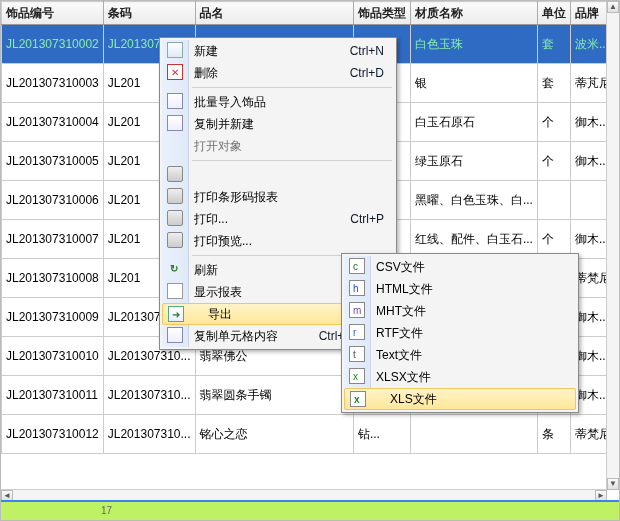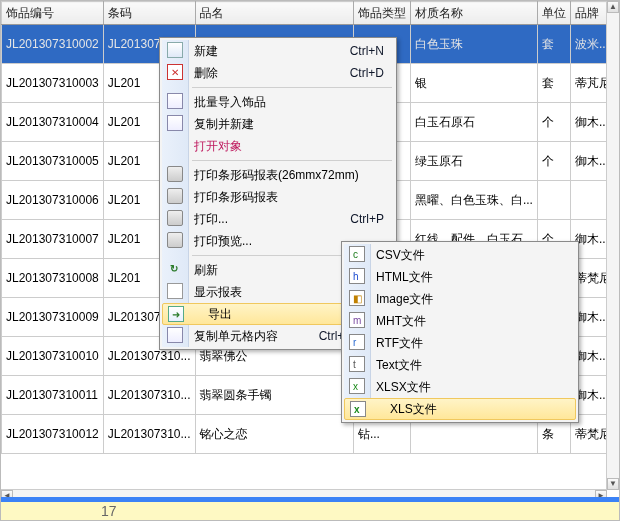--- a/index.html
+++ b/index.html
@@ -1,26 +1,26 @@
 <!DOCTYPE html>
 <html><head>
 <meta charset="utf-8">
 <style>
 html,body{margin:0;padding:0;font-family:"Microsoft YaHei","SimSun",sans-serif;font-size:12px;background:#fff;color:#000}
 .window{position:relative;width:620px;height:521px;border:1px solid #bbb;box-sizing:border-box;overflow:hidden}
 table.grid{border-collapse:collapse;width:100%}
 table.grid th,table.grid td{border:1px solid #ccc;padding:0 4px;height:38px;text-align:left;white-space:nowrap;overflow:hidden}
-table.grid th{background:linear-gradient(#fafafa,#ececec);height:22px;font-weight:normal;color:#222;border-right:1px solid #aaa;border-bottom:1px solid #999}
+table.grid th{background:linear-gradient(#fafafa,#ececec);height:22px;font-weight:bold;color:#222;border-right:1px solid #aaa;border-bottom:1px solid #999}
 col.c-id{width:96px}col.c-code{width:88px}col.c-name{width:130px}col.c-type{width:42px}col.c-mat{width:110px}col.c-unit{width:28px}col.c-brand{width:40px}
-tr.sel td{background:#2f6ac3;color:#e5e5e5}
+tr.sel td{background:#2f6ac3;color:#86efac}
 .menu{position:absolute;background:#f4f4f4;border:1px solid #8a8a8a;box-shadow:2px 2px 4px rgba(0,0,0,.3);padding:2px}
 .menu .stripe{position:absolute;left:2px;top:2px;bottom:2px;width:26px;background:linear-gradient(90deg,#eaf1fb,#dfe9f7);border-right:1px solid #c8d4e6}
 .menu .item{position:relative;padding:3px 16px 3px 32px;min-width:170px;line-height:16px;height:16px;white-space:nowrap}
 .menu .item.hi{background:linear-gradient(#fff4c7,#ffe79a);border:1px solid #f0c85e;border-radius:2px;padding:2px 15px 2px 45px}
-.menu .item.dis{color:#be185d}
+.menu .item.dis{color:#737373}
 .menu .sep{height:0;border-top:1px solid #cfcfcf;margin:3px 2px 3px 30px}
 .menu .sc{position:absolute;right:10px;color:#0f172a}
 .menu .ar{position:absolute;right:6px;top:6px;width:0;height:0;border-top:4px solid transparent;border-bottom:4px solid transparent;border-left:5px solid #333}
 .menu .ico{position:absolute;left:5px;top:2px;width:16px;height:16px}
 .i-new{background:linear-gradient(#fff,#dfe9f7);border:1px solid #8aa;box-sizing:border-box}
 .i-del{background:#fff;border:1px solid #c33;box-sizing:border-box}
 .i-del:after{content:"✕";color:#c33;font-size:10px;position:absolute;left:2px;top:0}
 .i-copy{background:linear-gradient(#fff,#eef);border:1px solid #88a;box-sizing:border-box}
 .i-print{background:linear-gradient(#eee,#ccc);border:1px solid #888;border-radius:2px;box-sizing:border-box}
 .i-refresh:after{content:"↻";color:#2a7a2a;font-weight:bold;position:absolute;left:2px;top:-1px;font-size:13px}
@@ -31,23 +31,23 @@
 .i-csv:after{content:"c";color:#1a7a1a}
 .i-html:after{content:"h";color:#1a4ad0}
 .i-img:after{content:"◧";color:#c08000}
 .i-mht:after{content:"m";color:#7a4aa0}
 .i-pdf:after{content:"p";color:#c22}
 .i-rtf:after{content:"r";color:#2a6ad0}
 .i-txt:after{content:"t";color:#555}
 .i-xls:after{content:"x";color:#1a8a1a;font-weight:bold}
 .i-xlsx:after{content:"x";color:#1a8a1a}
 .menu .ico:after{position:absolute;left:3px;top:0;font-size:10px;font-family:sans-serif}
-.sub{left:340px;top:240px}
+.sub{left:340px;top:252px}
 .main-m{left:158px;top:36px}
-.statusbar{position:absolute;left:0;right:0;bottom:0;height:18px;background:#fef9c3;border-top:5px solid #3b82f6;font-size:14px}
+.statusbar{position:absolute;left:0;right:0;bottom:0;height:18px;background:#bef264;border-top:2px solid #3b82f6;font-size:10px}
 .statusbar .cnt{color:#666;padding-left:100px;line-height:18px}
 .harrow{position:absolute;left:0;bottom:18px;right:12px;height:12px;background:#f4f4f4;border-top:1px solid #ccc}
 .harrow .btn{position:absolute;top:0;width:12px;height:12px;background:linear-gradient(#fafafa,#e0e0e0);border:1px solid #bbb;box-sizing:border-box;text-align:center;font-size:8px;line-height:9px;color:#555}
 .harrow .l{left:0}.harrow .r{right:0}
 .vbar{position:absolute;right:0;top:0;bottom:30px;width:12px;background:#f4f4f4;border-left:1px solid #ccc}
 .vbar .btn{position:absolute;left:0;width:12px;height:12px;background:linear-gradient(#fafafa,#e0e0e0);border:1px solid #bbb;box-sizing:border-box;text-align:center;font-size:8px;line-height:9px;color:#555}
 .vbar .u{top:0}.vbar .d{bottom:0}
 .body{position:absolute;left:0;right:12px;top:0;bottom:30px;overflow:hidden}
 </style>
 </head>
@@ -195,36 +195,35 @@
 
  <div class="menu main-m">
   <div class="stripe"></div>
   <div class="item"><span class="ico i-new"></span><span>新建</span><span class="sc">Ctrl+N</span></div>
   <div class="item"><span class="ico i-del"></span><span>删除</span><span class="sc">Ctrl+D</span></div>
   <div class="sep"></div>
   <div class="item"><span class="ico i-copy"></span><span>批量导入饰品</span></div>
   <div class="item"><span class="ico i-copy"></span><span>复制并新建</span></div>
   <div class="item dis"><span>打开对象</span></div>
   <div class="sep"></div>
-  <div class="item"><span class="ico i-print"></span><span>打印条形码报表(26mmx72mm)</span></div>
+  <div class="item"><span class="ico i-print"></span></div>
   <div class="item"><span class="ico i-print"></span><span>打印条形码报表</span></div>
   <div class="item"><span class="ico i-print"></span><span>打印...</span><span class="sc">Ctrl+P</span></div>
   <div class="item"><span class="ico i-print"></span><span>打印预览...</span></div>
   <div class="sep"></div>
   <div class="item"><span class="ico i-refresh"></span><span>刷新</span><span class="sc">F5</span></div>
   <div class="item"><span class="ico i-page"></span><span>显示报表</span><span class="ar"></span></div>
   <div class="item hi"><span class="ico i-export"></span><span>导出</span><span class="ar"></span></div>
   <div class="item"><span class="ico i-copy"></span><span>复制单元格内容</span><span class="sc">Ctrl+Shift+C</span></div>
  </div>
 
  <div class="menu sub">
   <div class="stripe"></div>
   <div class="item"><span class="ico i-csv"></span><span>CSV文件</span></div>
   <div class="item"><span class="ico i-html"></span><span>HTML文件</span></div>
-  <div class="item"><span class="ico i-img"></span><span>Image文件</span></div>
   <div class="item"><span class="ico i-mht"></span><span>MHT文件</span></div>
   <div class="item"><span class="ico i-rtf"></span><span>RTF文件</span></div>
   <div class="item"><span class="ico i-txt"></span><span>Text文件</span></div>
   <div class="item"><span class="ico i-xlsx"></span><span>XLSX文件</span></div>
   <div class="item hi"><span class="ico i-xls"></span><span>XLS文件</span></div>
  </div>
 
 </div>
 
 </body></html>

